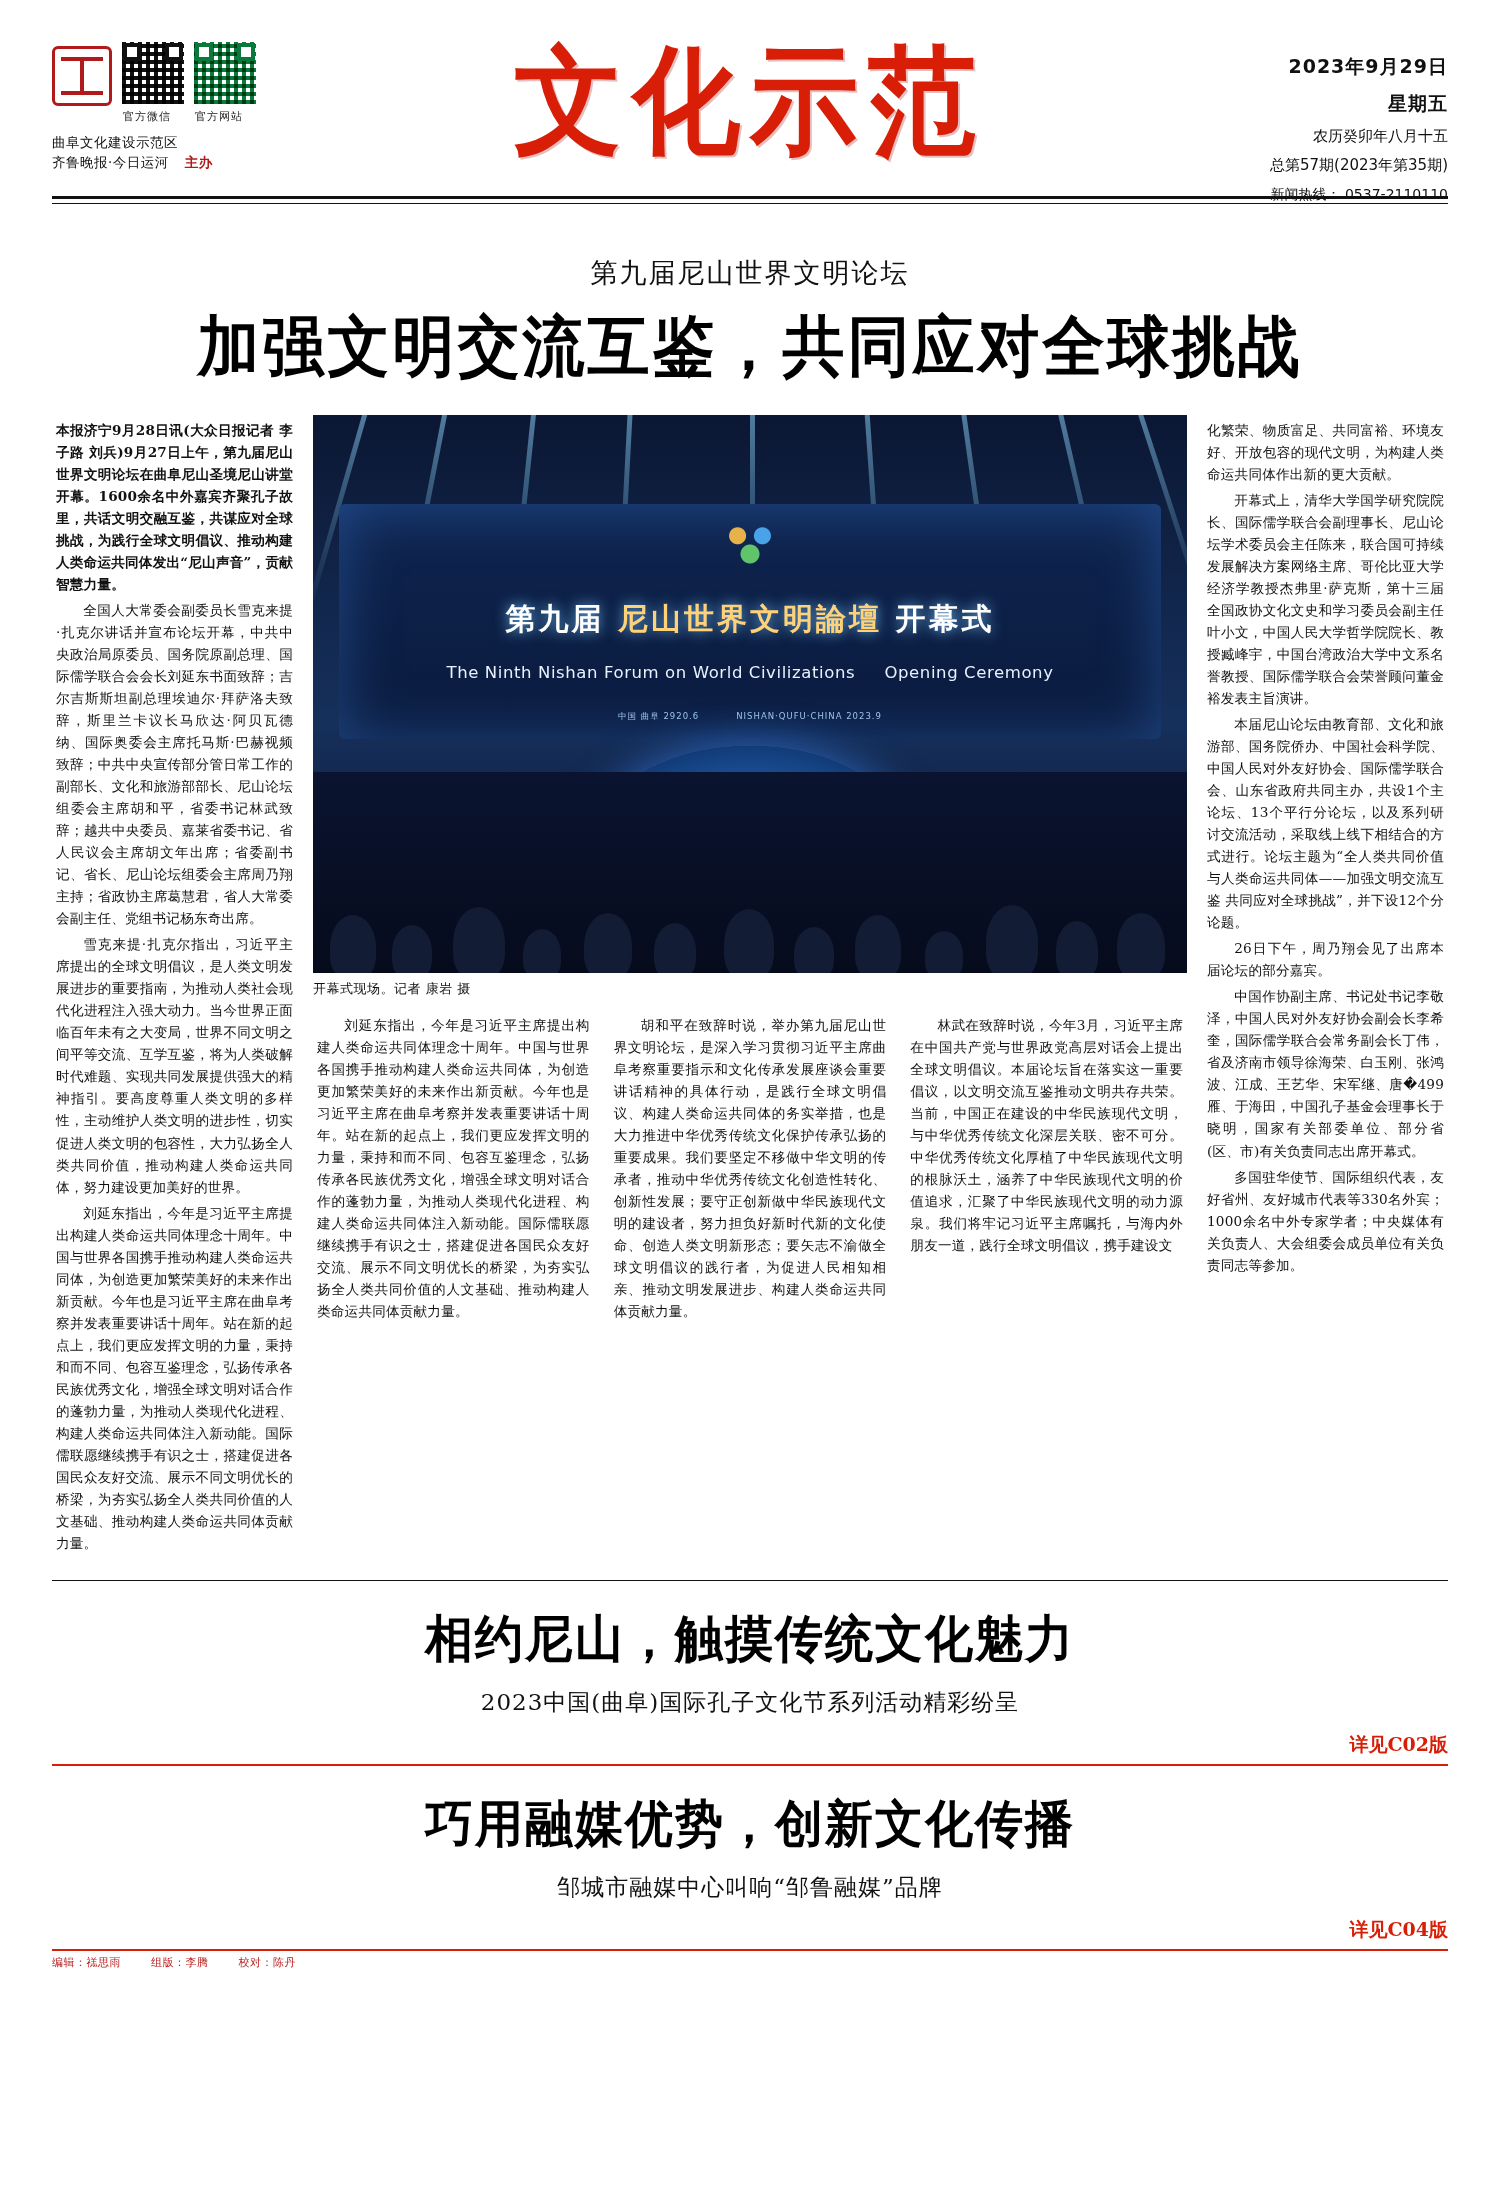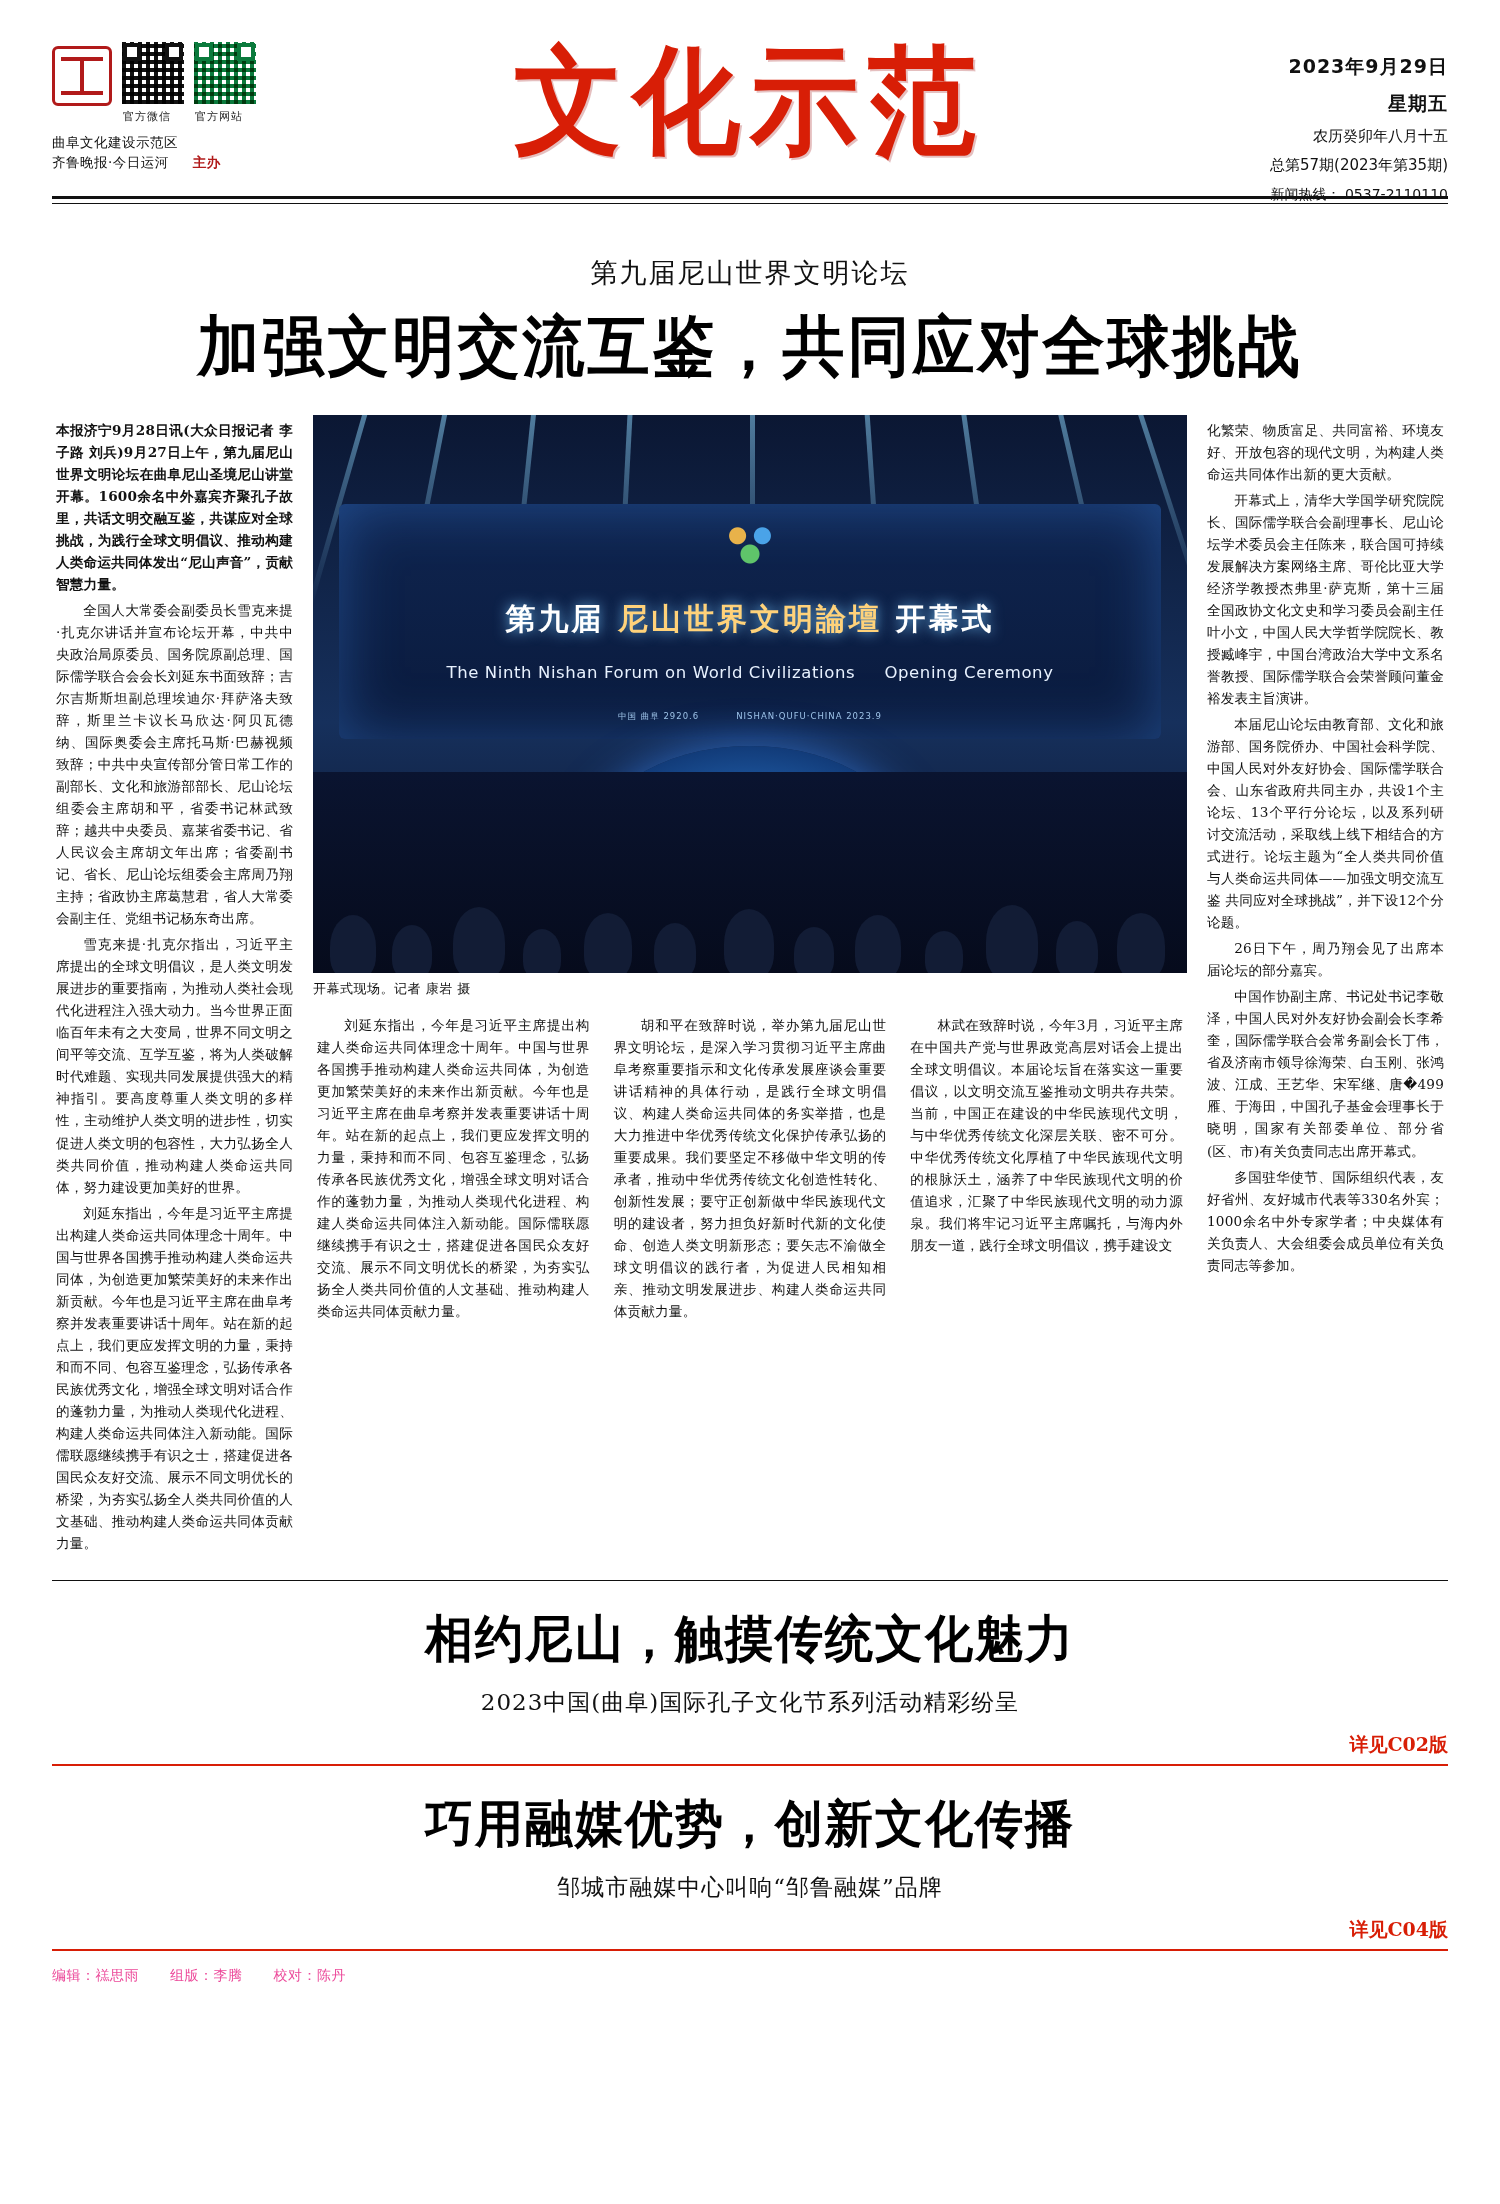--- a/index.html
+++ b/index.html
@@ -70,21 +70,21 @@
   .qr-green:before,.qr-green:after{border-color:#0a7a3c;}
   .qr-caps{
     display:flex;gap:10px;margin-left:64px;margin-top:3px;
   }
   .qr-cap{
     width:62px;text-align:center;font-size:11px;color:#222;letter-spacing:1px;
   }
   .mh-lines{
     margin-top:8px;font-size:13.5px;line-height:1.5;color:#111;letter-spacing:0.5px;
   }
-  .mh-lines .row2{display:flex;align-items:center;gap:24px;}
+  .mh-lines .row2{display:flex;align-items:center;gap:16px;}
   .host{color:#b11a1a;font-weight:bold;}
 
   .mh-center{
     flex:1;display:flex;align-items:center;justify-content:center;
     padding-top:4px;
   }
   .nameplate{
     font-family:"DejaVu Serif","Liberation Serif",serif;
     font-size:108px;font-weight:bold;color:#d81e06;
     letter-spacing:10px;
@@ -228,22 +228,22 @@
     font-size:23px;letter-spacing:1px;margin-top:16px;color:#111;
   }
   .promo-more{
     text-align:right;color:#d81e06;font-weight:bold;font-size:19px;
     font-family:"DejaVu Serif","Liberation Serif",serif;
     margin-top:14px;
   }
   .red-rule{border-top:2px solid #d81e06;margin-top:6px;}
 
   .footer{
-    margin-top:16px;
-    font-size:14px;color:#ec4899;letter-spacing:.5px;
+    margin-top:4px;
+    font-size:11px;color:#b91c1c;letter-spacing:.5px;
     font-family:"DejaVu Serif","Liberation Serif",serif;
   }
   .footer span{margin-right:26px;}
 </style>
 </head>
 <body>
 
 <div class="page">
 
   <div class="masthead">

